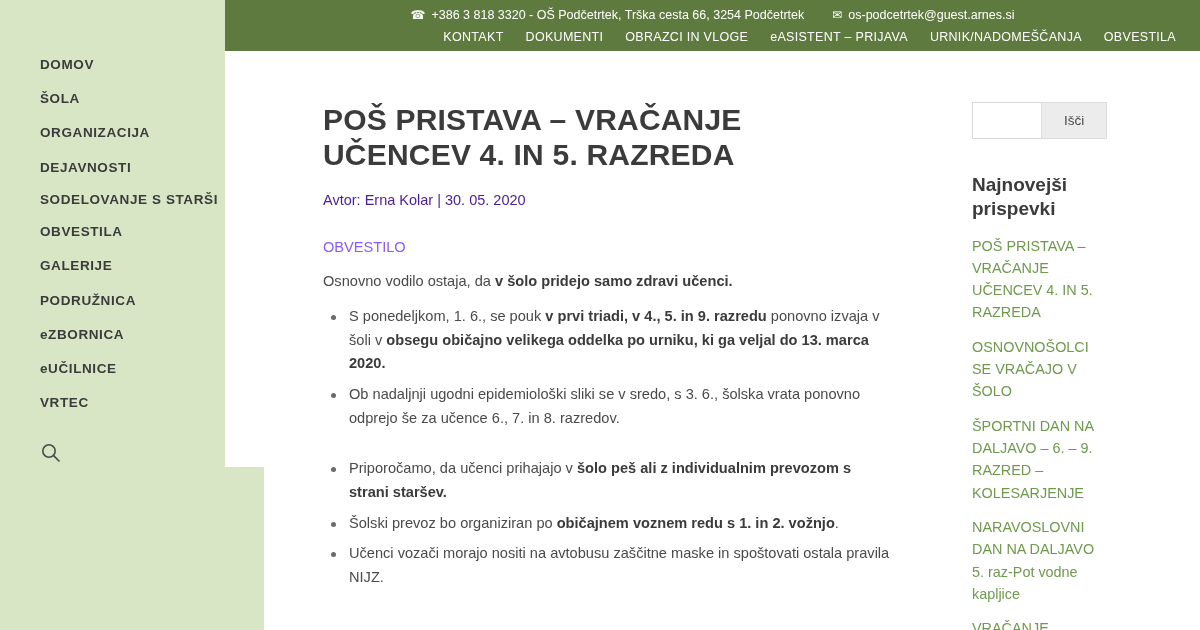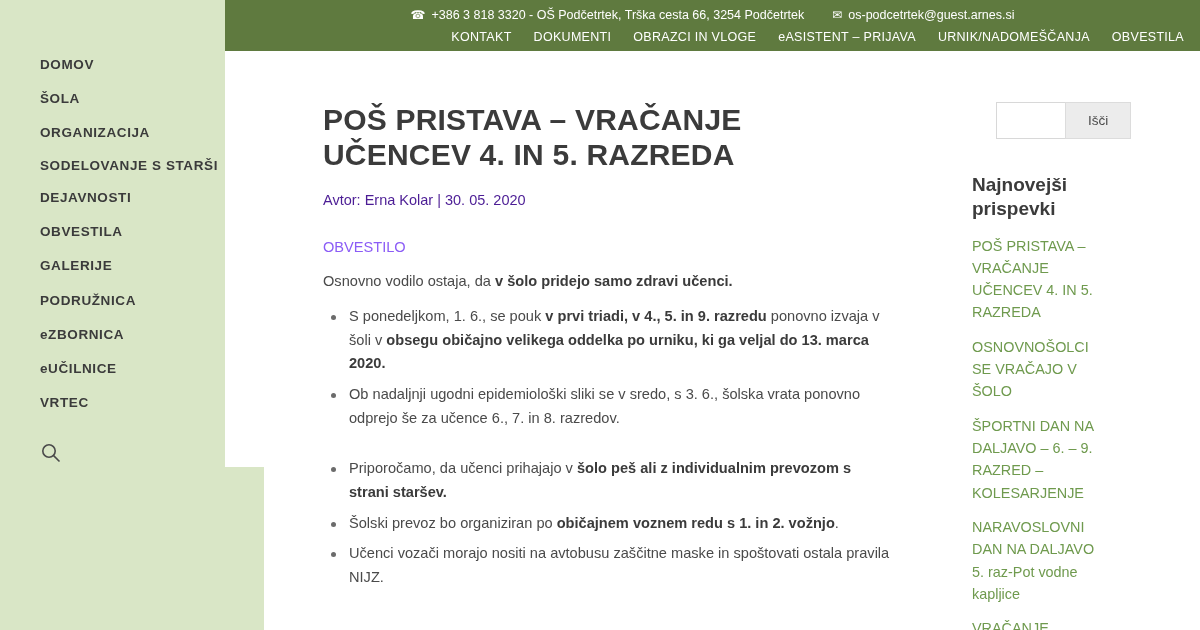--- a/index.html
+++ b/index.html
@@ -68,21 +68,21 @@
     gap: 28px;
     font-size: 12.5px;
     padding-top: 4px;
   }
   .topbar-row1 .item { display: flex; align-items: center; gap: 6px; }
   .topbar-row1 .item .glyph { font-size: 12px; line-height: 1; }
   .topbar-row2 {
     height: 24px;
     display: flex; align-items: center; justify-content: flex-end;
     gap: 22px;
-    padding-right: 16px;
+    padding-right: 24px;
     font-size: 12.5px;
     letter-spacing: .3px;
   }
   .topbar-row2 .menu-item { cursor: pointer; white-space: nowrap; }
 
   
   .main {
     position: absolute; left: 225px; top: 51px;
     width: 975px; height: 416px;
     background: #ffffff;
@@ -136,21 +136,20 @@
   
   .rightbar {
     position: absolute;
     left: 747px; top: 51px;
     width: 135px;
   }
   .search-box {
     display: flex;
     width: 135px; height: 37px;
     margin-bottom: 34px;
-    margin-left: 24px;
   }
   .search-box input {
     flex: 1;
     border: 1px solid #d8d8d8;
     border-right: none;
     background: #ffffff;
     padding: 0 7px;
     font-size: 13px;
     font-family: "Liberation Sans", sans-serif;
     color: #333;
@@ -192,26 +191,26 @@
       <span class="label">DOMOV</span>
     </div>
     <div class="nav-item">
       <span class="label">ŠOLA</span>
       <span class="chev"></span>
     </div>
     <div class="nav-item">
       <span class="label">ORGANIZACIJA</span>
       <span class="chev"></span>
     </div>
+    <div class="nav-item">
+      <span class="label">DEJAVNOSTI</span>
+      <span class="chev"></span>
+    </div>
     <div class="nav-item two-line">
       <span class="label">SODELOVANJE S STARŠI</span>
-      <span class="chev"></span>
-    </div>
-    <div class="nav-item">
-      <span class="label">DEJAVNOSTI</span>
       <span class="chev"></span>
     </div>
     <div class="nav-item">
       <span class="label">OBVESTILA</span>
     </div>
     <div class="nav-item">
       <span class="label">GALERIJE</span>
       <span class="chev"></span>
     </div>
     <div class="nav-item">

